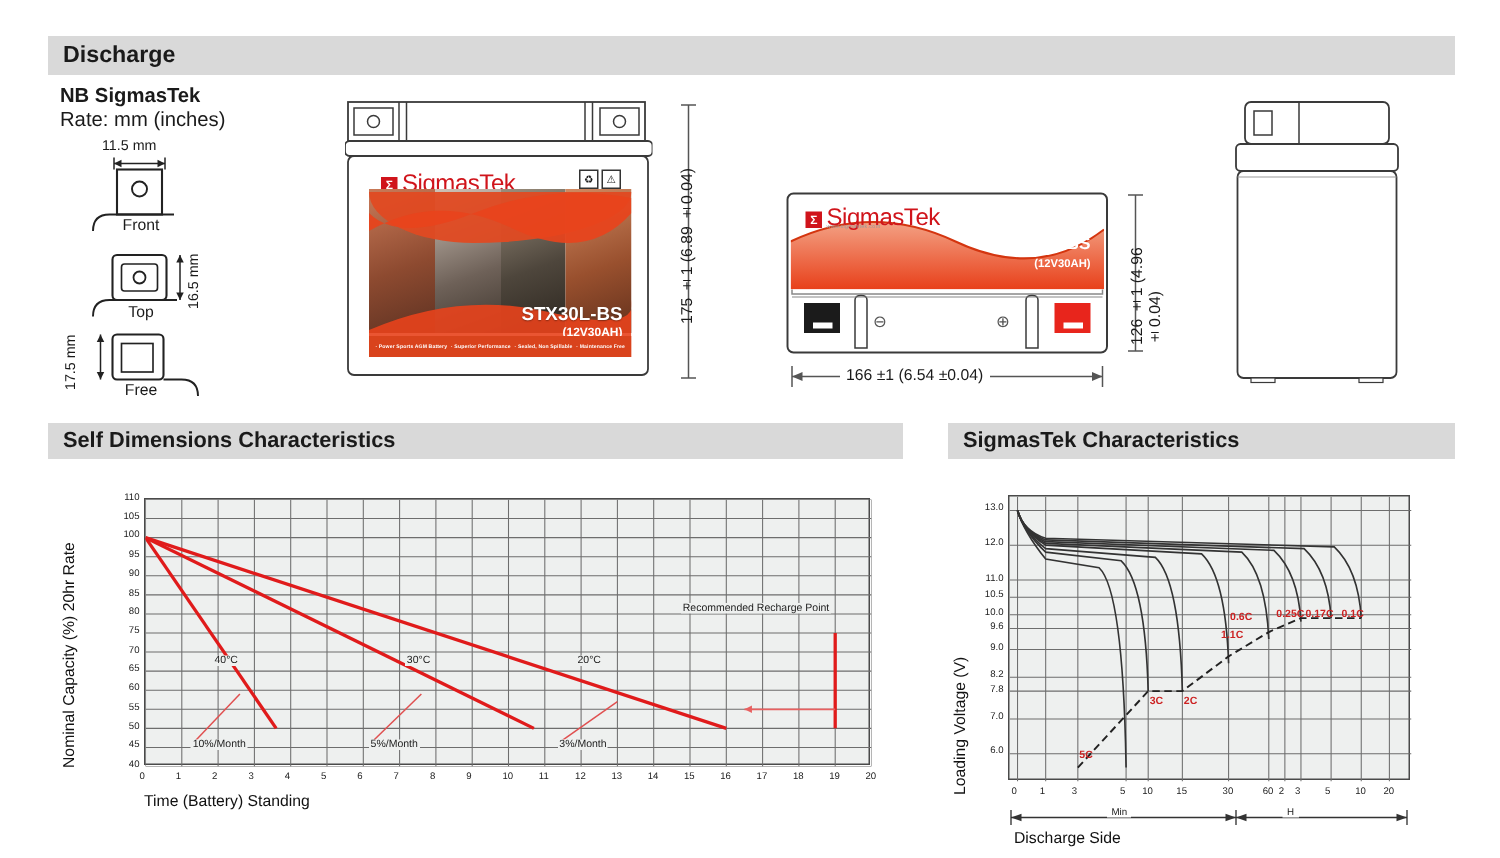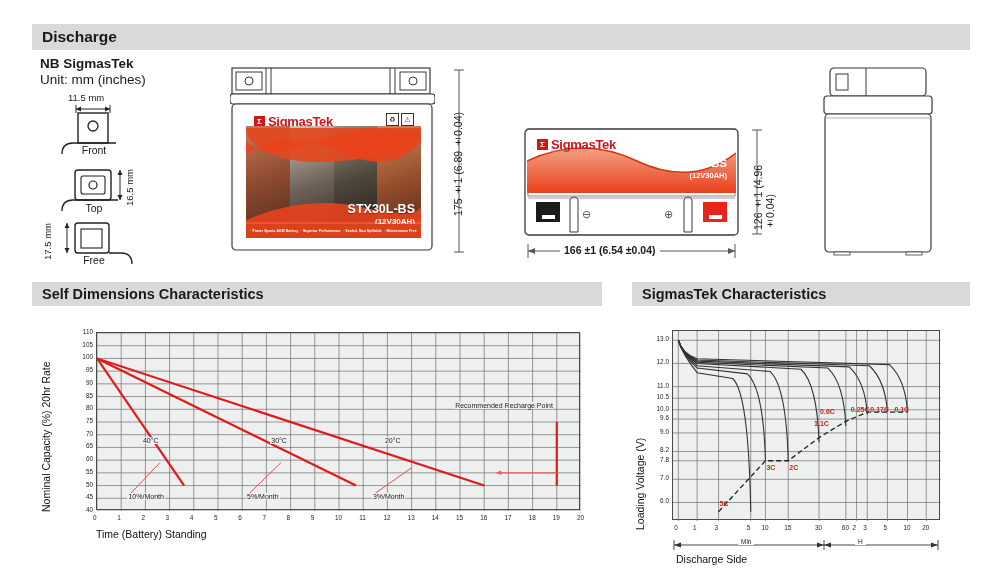--- a/index.html
+++ b/index.html
@@ -24,21 +24,21 @@
   .dimtext{font-size:9.5px;white-space:nowrap;}
   .vdim{writing-mode:vertical-rl;transform:rotate(180deg);font-size:9.5px;}
   .caption{font-size:10.5px;text-align:center;}
 
   
   #bat-front{position:absolute;left:230px;top:66px;width:205px;height:186px;}
   .label-front{position:absolute;left:16px;top:42px;width:175px;height:130px;background:#fff;overflow:hidden;}
   .lbl-logo{position:absolute;left:8px;top:6px;display:flex;align-items:center;gap:3px;}
   .logo-mark{width:11px;height:11px;background:#d0141b;color:#fff;font-size:8px;font-weight:bold;
      display:flex;align-items:center;justify-content:center;}
-  .logo-txt{font-size:13px;font-weight:bold;color:#d0141b;letter-spacing:-.3px;}
+  .logo-txt{font-size:16px;font-weight:normal;color:#d0141b;letter-spacing:-.3px;}
   .logo-url{position:absolute;left:22px;top:18px;font-size:3.6px;color:#999;letter-spacing:.2px;}
   .photo-strip{position:absolute;left:0;bottom:16px;height:96px;width:100%;display:flex;}
   .photo-cell{flex:1;position:relative;overflow:hidden;}
   .wave-top{position:absolute;left:0;top:20px;width:100%;height:34px;
      background:#e04a22;border-radius:0 0 60% 40%/0 0 100% 100%;opacity:.95;}
   .model-txt{position:absolute;right:6px;bottom:22px;color:#fff;font-size:12.5px;font-weight:bold;
      text-shadow:0 1px 1px rgba(0,0,0,.35);}
   .volt-txt{position:absolute;right:6px;bottom:12px;color:#fff;font-size:8px;font-weight:bold;}
   .tagline{position:absolute;left:0;bottom:0;width:100%;height:14px;background:#d9431c;
      color:#fff;font-size:3.4px;display:flex;align-items:center;justify-content:space-around;
@@ -76,21 +76,21 @@
   <span>Discharge</span>
 </div>
 <div class="section-header" id="hdr-selfdis">
   <span>Self Dimensions Characteristics</span>
 </div>
 <div class="section-header" id="hdr-dischar">
   <span>SigmasTek Characteristics</span>
 </div>
 
 <div class="nb-title">NB SigmasTek</div>
-<div class="nb-unit">Unit: mm (inches)</div>
+<div class="nb-unit">Rate: mm (inches)</div>
 
 <div class="term-wrap" style="left:40px;top:92px;width:140px;height:175px;">
 
   <div class="dimtext" style="position:absolute;left:28px;top:0;">11.5 mm</div>
   <svg width="140" height="175" style="position:absolute;left:0;top:0;">
 
     <line x1="36" y1="17" x2="70" y2="17" stroke="#222" stroke-width="1"></line>
     <polygon points="36,17 41,14.5 41,19.5" fill="#222"></polygon>
     <polygon points="70,17 65,14.5 65,19.5" fill="#222"></polygon>
     <line x1="36" y1="13" x2="36" y2="21" stroke="#222" stroke-width="1"></line>
@@ -212,21 +212,21 @@
   <div class="pol" style="left:140px;top:80px;">⊕</div>
 </div>
 
 <svg style="position:absolute;left:524px;top:240px;" width="215" height="22">
   <line x1="4" y1="11" x2="211" y2="11" stroke="#555" stroke-width="1"></line>
   <polygon points="4,11 11,8 11,14" fill="#555"></polygon>
   <polygon points="211,11 204,8 204,14" fill="#555"></polygon>
   <line x1="4" y1="4" x2="4" y2="18" stroke="#555" stroke-width="1"></line>
   <line x1="211" y1="4" x2="211" y2="18" stroke="#555" stroke-width="1"></line>
 </svg>
-<div style="position:absolute;left:560px;top:244px;font-size:10.5px;background:#fff;padding:0 4px;font-weight:bold;">166 ±1 (6.54 ±0.04)</div>
+<div style="position:absolute;left:560px;top:244px;font-size:10.5px;background:#fff;padding:0 4px;">166 ±1 (6.54 ±0.04)</div>
 
 <svg style="position:absolute;left:744px;top:128px;" width="26" height="108">
   <line x1="13" y1="2" x2="13" y2="106" stroke="#555" stroke-width="1"></line>
   <line x1="8" y1="2" x2="18" y2="2" stroke="#555" stroke-width="1"></line>
   <line x1="8" y1="106" x2="18" y2="106" stroke="#555" stroke-width="1"></line>
 </svg>
 <div class="vdim" style="position:absolute;left:752px;top:138px;height:92px;font-size:10.5px;">126 ±1 (4.96 ±0.04)</div>
 
 <div id="bat-rear">
   <svg width="112" height="190" style="position:absolute;left:0;top:0;">

